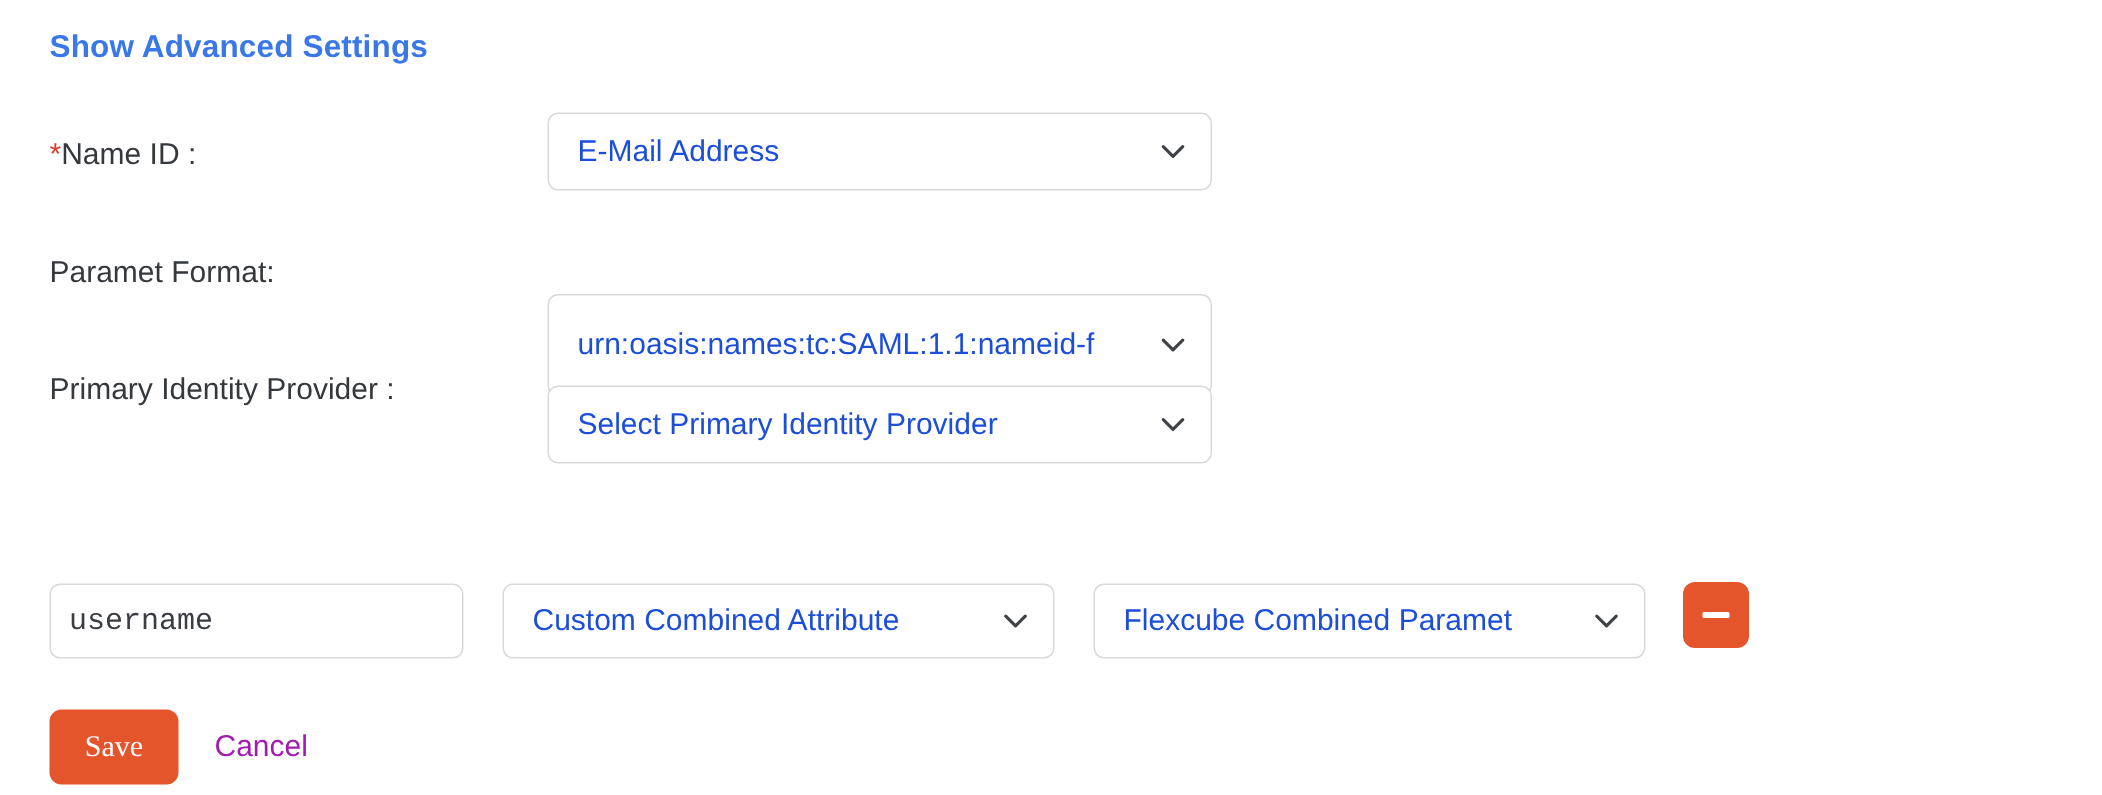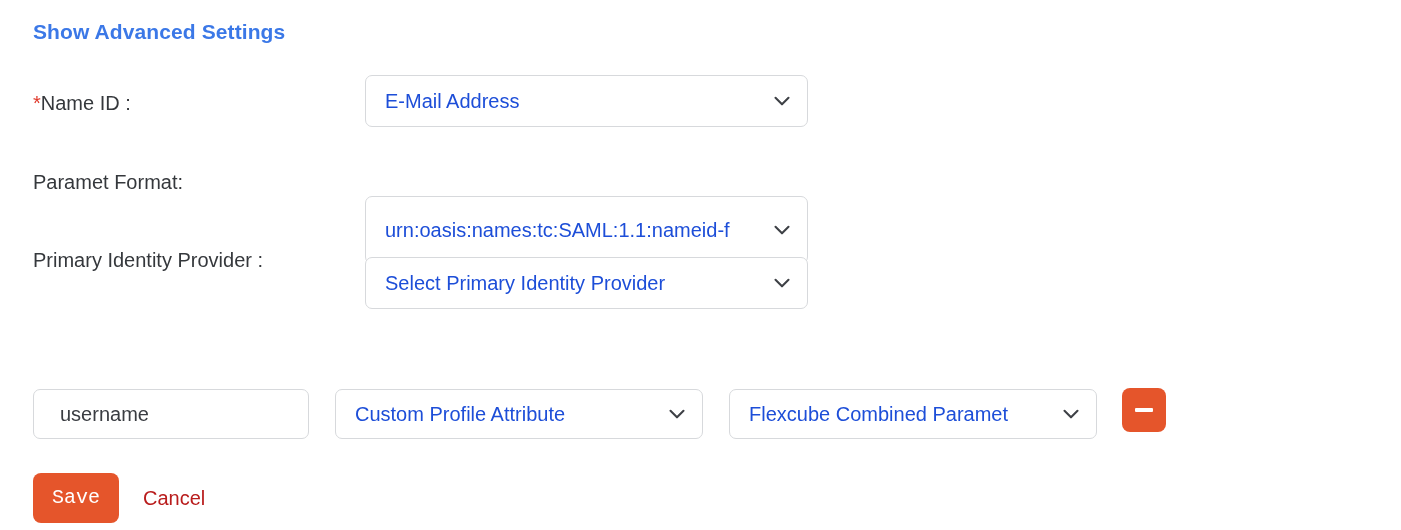--- a/index.html
+++ b/index.html
@@ -121,24 +121,24 @@
   }
   .attr-input {
     position: absolute;
     left: 33px;
     top: 0;
     width: 276px;
     height: 50px;
     border: 1px solid #d7d9dc;
     border-radius: 7px;
     background: #ffffff;
-    font-family: Liberation Sans, sans-serif;
+    font-family: Liberation Mono, monospace;
     font-size: 20px;
     color: #3a3d42;
-    padding: 0 26px;
+    padding: 0 12px;
     outline: none;
   }
   .attr-input::placeholder { color: #9aa0a6; }
 
   #sel-attr-type  { left: 335px; top: 0; width: 368px; height: 50px; }
   #sel-attr-value { left: 729px; top: 0; width: 368px; height: 50px; justify-content: flex-end; }
 
   .btn-minus {
     position: absolute;
     left: 1122px;
@@ -164,34 +164,34 @@
   .btn-save {
     position: absolute;
     left: 33px;
     top: 0;
     width: 86px;
     height: 50px;
     border: none;
     border-radius: 8px;
     background: #e5552b;
     color: #ffffff;
-    font-family: Liberation Mono, monospace;
+    font-family: Liberation Serif, serif;
     font-size: 20px;
     line-height: 50px;
     cursor: pointer;
     padding: 0;
     text-align: center;
   }
   .btn-cancel {
     position: absolute;
     left: 143px;
     top: 13px;
     font-size: 20px;
     line-height: 24px;
-    color: #b91c1c;
+    color: #a21caf;
     background: none;
     border: none;
     font-family: "Liberation Sans", sans-serif;
     cursor: pointer;
     padding: 0;
     white-space: nowrap;
   }
 </style>
 </head>
 <body>
@@ -239,21 +239,21 @@
 <div class="attr-heading">
   
   
   
 </div>
 
 <div class="attr-row">
   <input class="attr-input" type="text" value="username" style="">
 
   <div class="select" id="sel-attr-type">
-    <span class="sel-text">Custom Profile Attribute</span>
+    <span class="sel-text">Custom Combined Attribute</span>
     <span class="chev">
       <svg width="22" height="22" viewBox="0 0 22 22" aria-hidden="true">
         <path d="M4.5 7.8 L11 14.3 L17.5 7.8" fill="none" stroke="#3f4247" stroke-width="2.1" stroke-linecap="round" stroke-linejoin="round"></path>
       </svg>
     </span>
   </div>
 
   <div class="select" id="sel-attr-value">
     <span class="sel-text">Flexcube Combined Paramet</span>
     <span class="chev">

